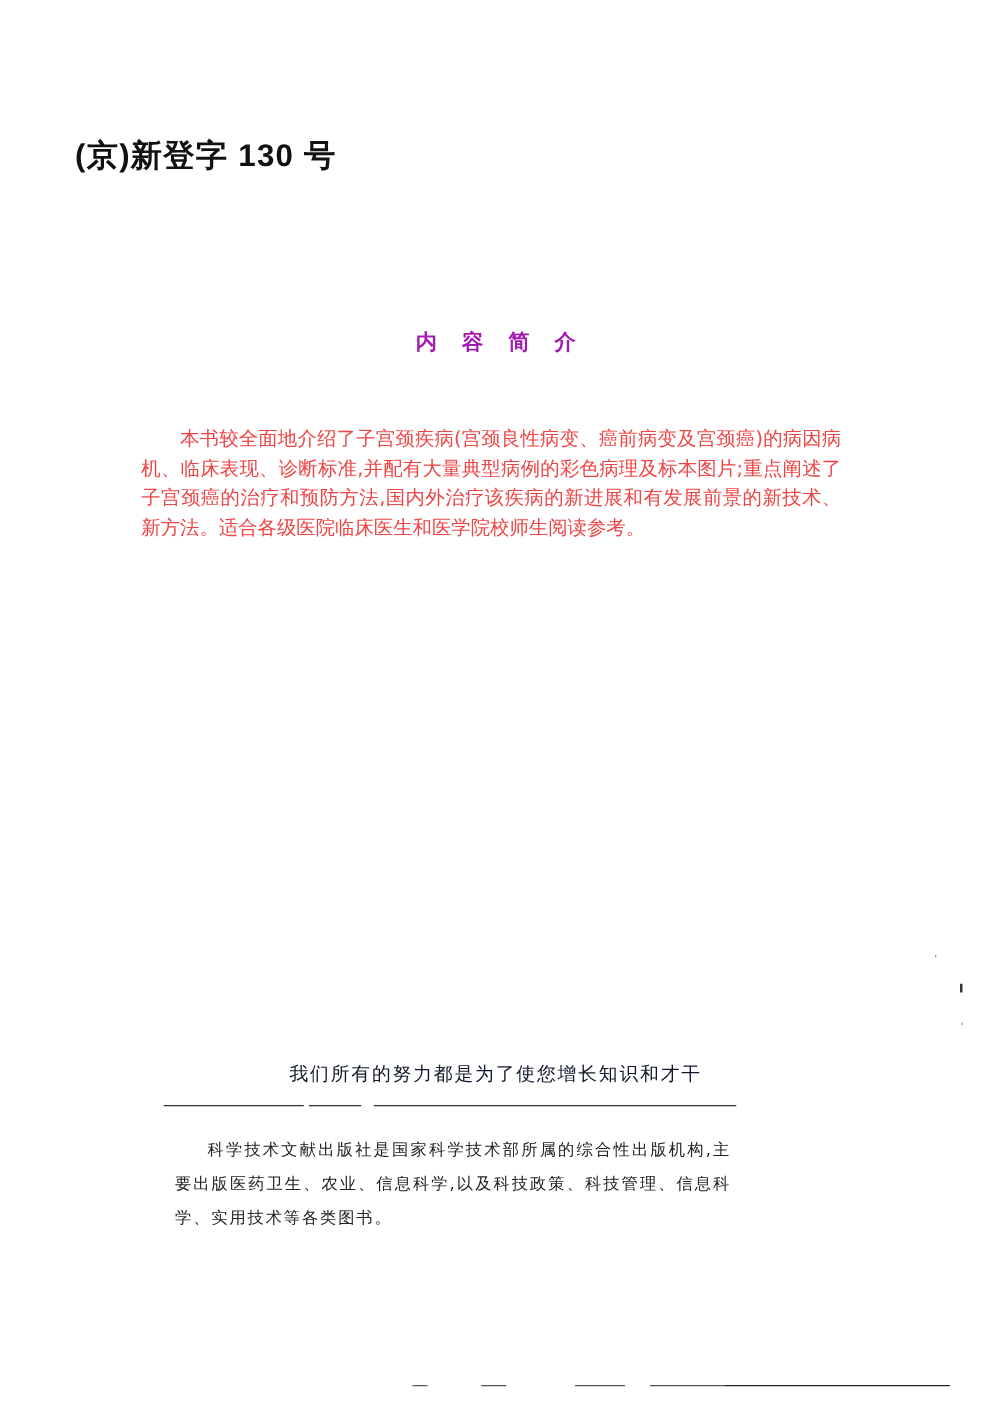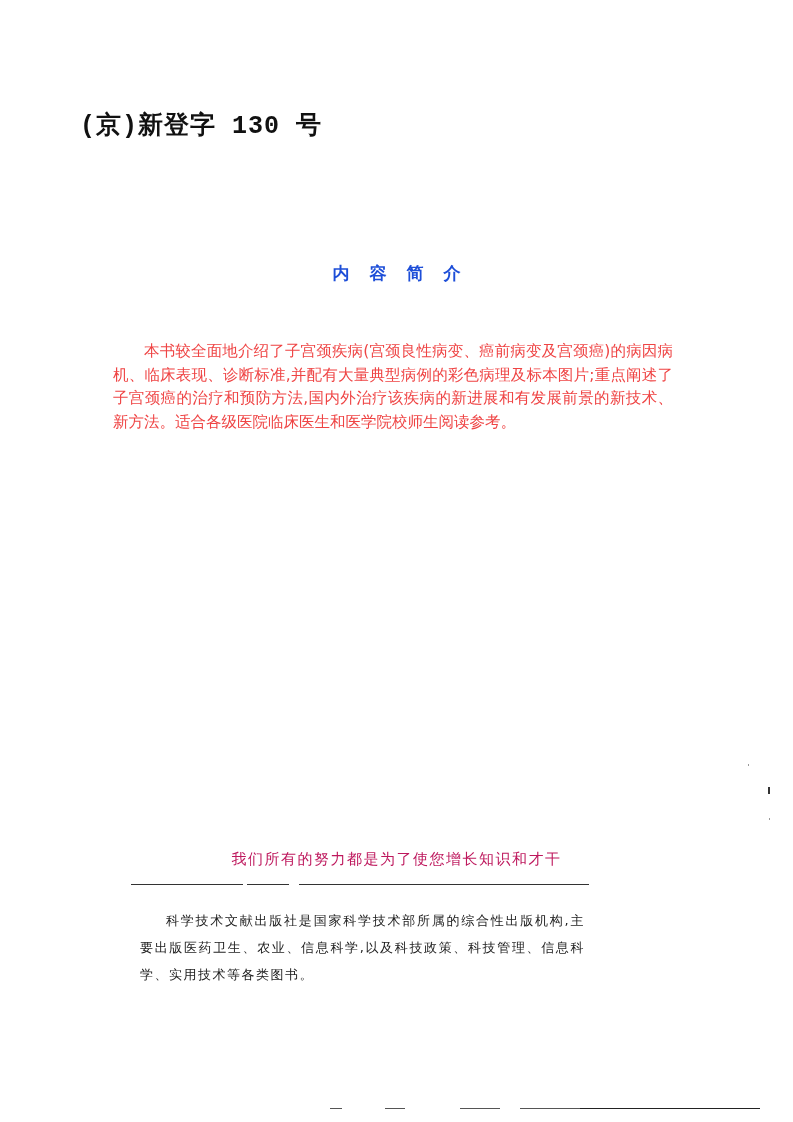--- a/index.html
+++ b/index.html
@@ -1,26 +1,26 @@
 <!DOCTYPE html>
 <html><head>
 <meta charset="utf-8">
 <style>
   html, body { margin: 0; padding: 0; background: #ffffff; }
   body { width: 793px; height: 1122px; position: relative; overflow: hidden;
          font-family: "DejaVu Sans", sans-serif; color: #1a1a1a; }
-  .reg { position: absolute; left: 80px; top: 108px; font-family: Liberation Mono, monospace;
+  .reg { position: absolute; left: 60px; top: 108px; font-family: Liberation Sans, sans-serif;
          font-size: 25px; font-weight: bold; letter-spacing: 1px; color: #111; }
   .abs-title { position: absolute; left: 0; width: 793px; top: 262px; text-align: center;
-               font-size: 17px; font-weight: bold; letter-spacing: 20px; text-indent: 20px; color: #1d4ed8; }
+               font-size: 17px; font-weight: bold; letter-spacing: 20px; text-indent: 20px; color: #a21caf; }
   .abs-body { position: absolute; left: 113px; top: 340px; width: 560px; font-size: 15.5px;
               line-height: 23.5px; color: #ef4444; }
   .abs-body p { margin: 0; text-indent: 2em; text-align: justify; }
   .slogan { position: absolute; left: 0; width: 793px; top: 850px; text-align: center;
-            font-size: 15px; letter-spacing: 1.5px; color: #be185d; font-family: Liberation Serif, serif; }
+            font-size: 15px; letter-spacing: 1.5px; color: #0f172a; font-family: Liberation Serif, serif; }
   .rule { position: absolute; top: 884px; height: 1px; background: #333; }
   .pub { position: absolute; left: 140px; top: 907px; width: 445px; font-size: 13px;
          line-height: 27px; letter-spacing: 1.5px; color: #222; }
   .pub p { margin: 0; text-indent: 2em; text-align: justify; }
   .foot-rule { position: absolute; top: 1108px; height: 1px; background: #555; }
   .speck { position: absolute; background: #333; }
 </style>
 </head>
 <body>
 

